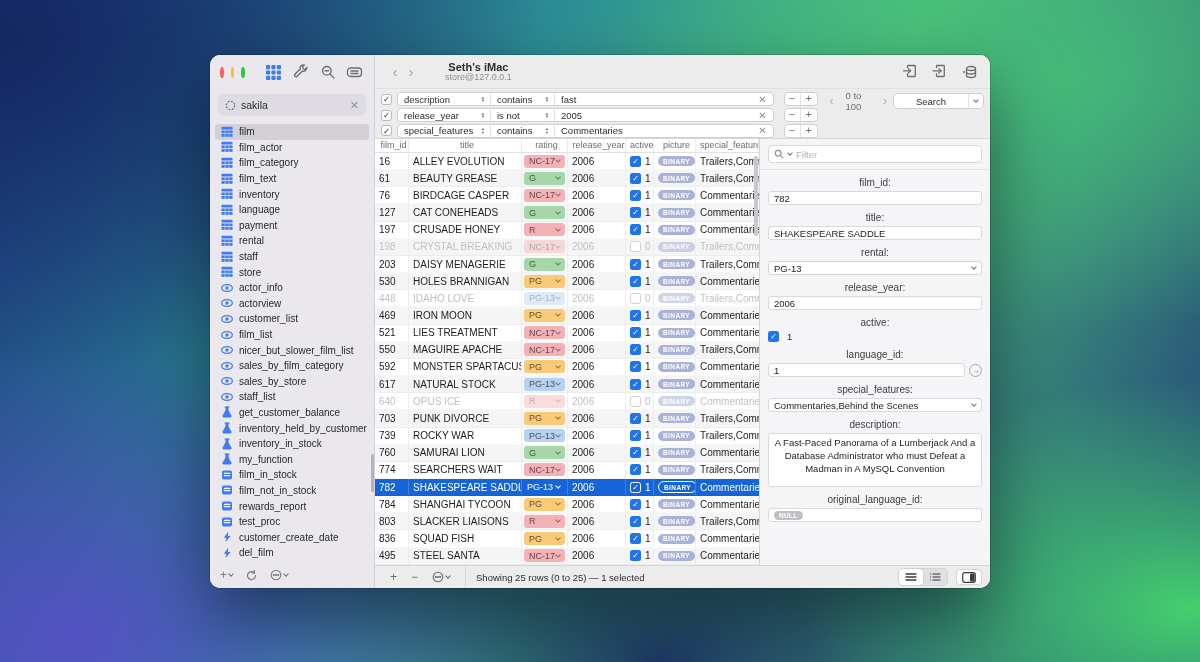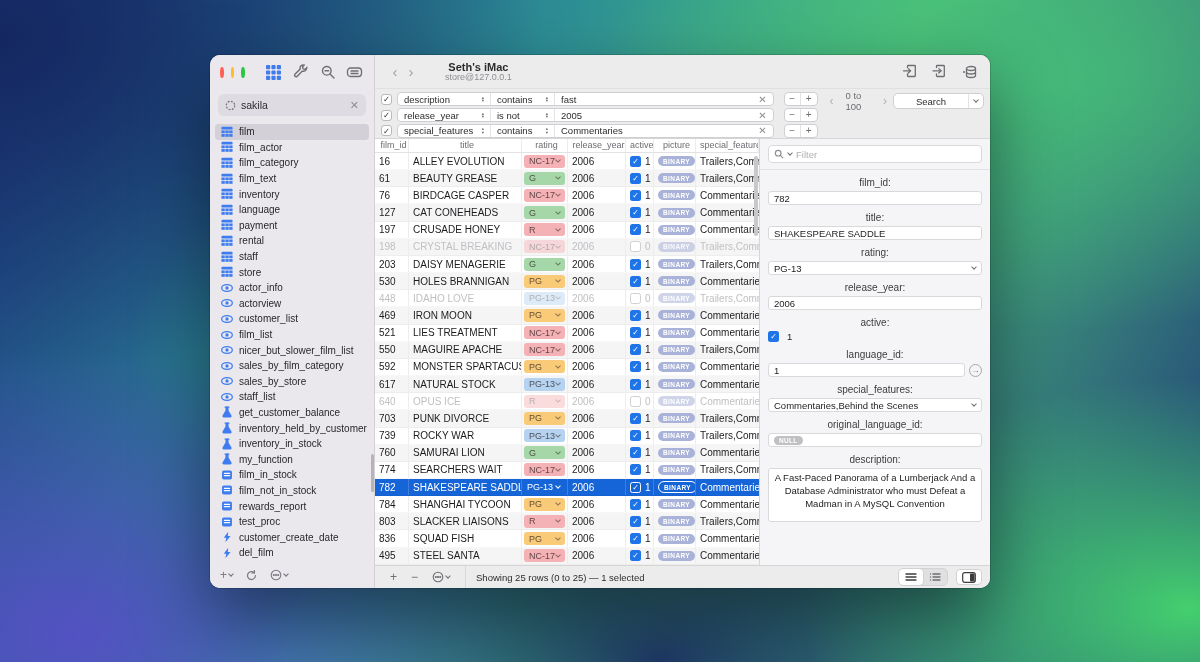--- a/index.html
+++ b/index.html
@@ -1153,21 +1153,21 @@
           <label>film_id:</label>
           <div class="inp">782</div>
         </div>
 
         <div class="fld">
           <label>title:</label>
           <div class="inp">SHAKESPEARE SADDLE</div>
         </div>
 
         <div class="fld">
-          <label>rating:</label>
+          <label>rental:</label>
           <div class="inp sel-like">
               <span>PG-13</span>
               <span class="caret"></span>
             </div>
         </div>
 
         <div class="fld">
           <label>release_year:</label>
           <div class="inp">2006</div>
         </div>
@@ -1190,29 +1190,29 @@
 
         <div class="fld">
           <label>special_features:</label>
           <div class="inp sel-like">
               <span>Commentaries,Behind the Scenes</span>
               <span class="caret"></span>
             </div>
         </div>
 
         <div class="fld">
+          <label>description:</label>
+          <div class="txtarea">A Fast-Paced Panorama of a Lumberjack And a Database Administrator who must Defeat a Madman in A MySQL Convention</div>
+        </div>
+
+        <div class="fld">
           <label>original_language_id:</label>
           <div class="inp">
               <span class="nullbadge">NULL</span>
             </div>
-        </div>
-
-        <div class="fld">
-          <label>description:</label>
-          <div class="txtarea">A Fast-Paced Panorama of a Lumberjack And a Database Administrator who must Defeat a Madman in A MySQL Convention</div>
         </div>
 
       </div>
     </div>
 
     <div class="footerbar">
       <div class="ftools">
         <span class="fbtn">+</span>
         <span class="fbtn">−</span>
         <span class="fbtn">

